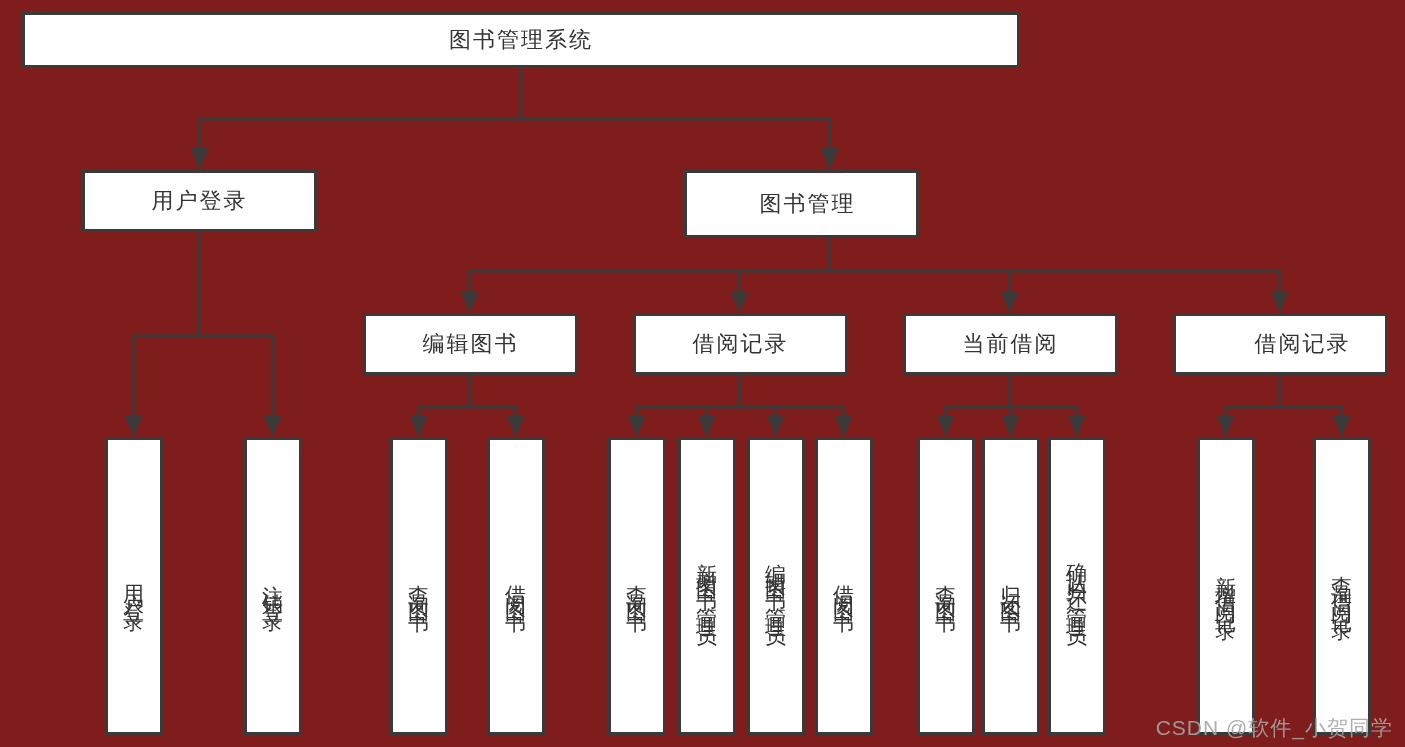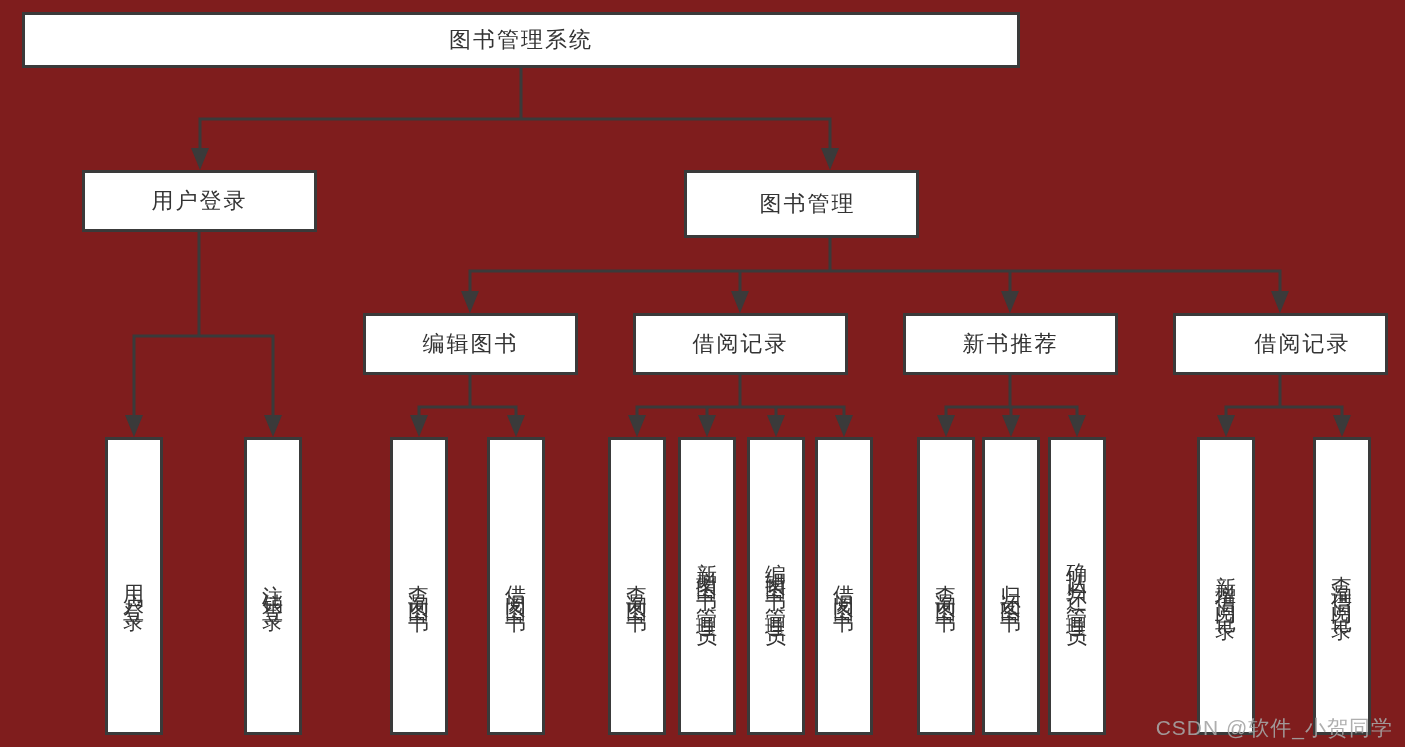--- a/index.html
+++ b/index.html
@@ -113,21 +113,21 @@
     <polygon class="arrow" points="1342,437 1333,415 1351,415"></polygon>
   </svg>
 
   <div class="node root">图书管理系统</div>
 
   <div class="node lvl2-a">用户登录</div>
   <div class="node lvl2-b">图书管理</div>
 
   <div class="node lvl3 l3-1">编辑图书</div>
   <div class="node lvl3 l3-2">借阅记录</div>
-  <div class="node lvl3 l3-3">新书推荐</div>
+  <div class="node lvl3 l3-3">当前借阅</div>
   <div class="node lvl3 l3-4">借阅记录</div>
 
   <div class="node leaf lf1">用户登录</div>
   <div class="node leaf lf2">注销登录</div>
 
   <div class="node leaf lf3">查询图书</div>
   <div class="node leaf lf4">借阅图书</div>
 
   <div class="node leaf lf5">查询图书</div>
   <div class="node leaf lf6">新增图书（管理员）</div>

